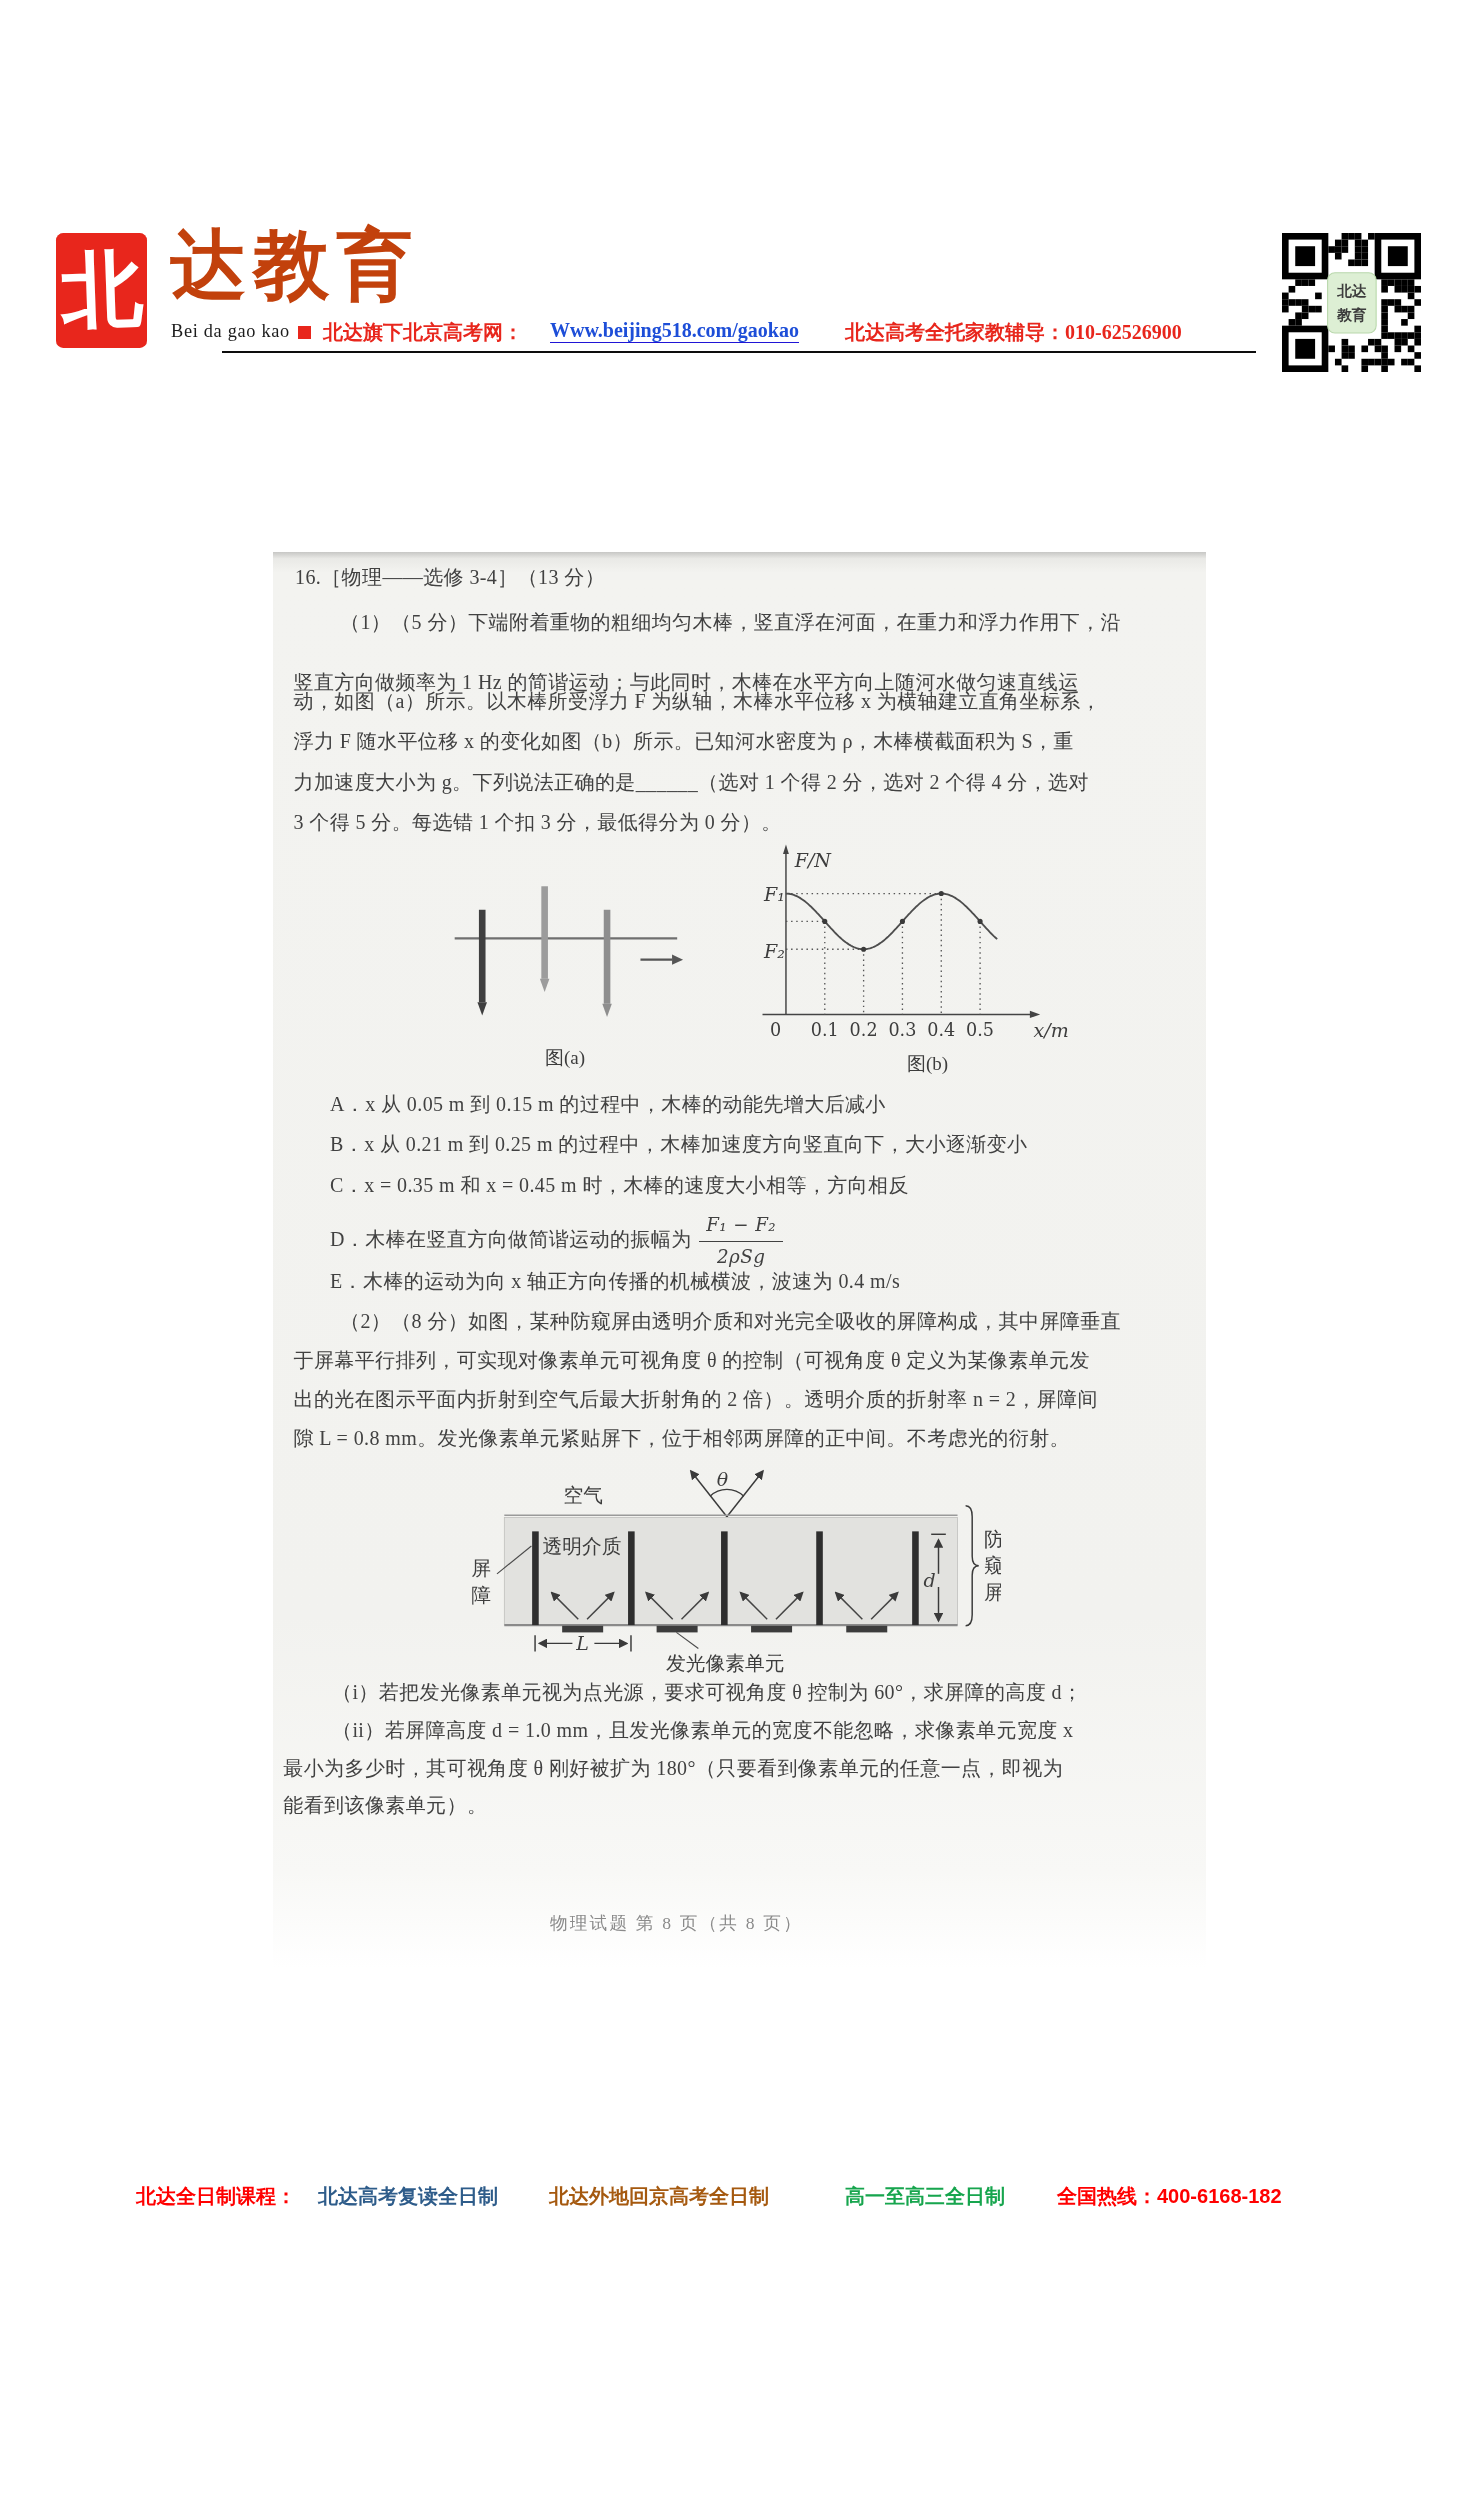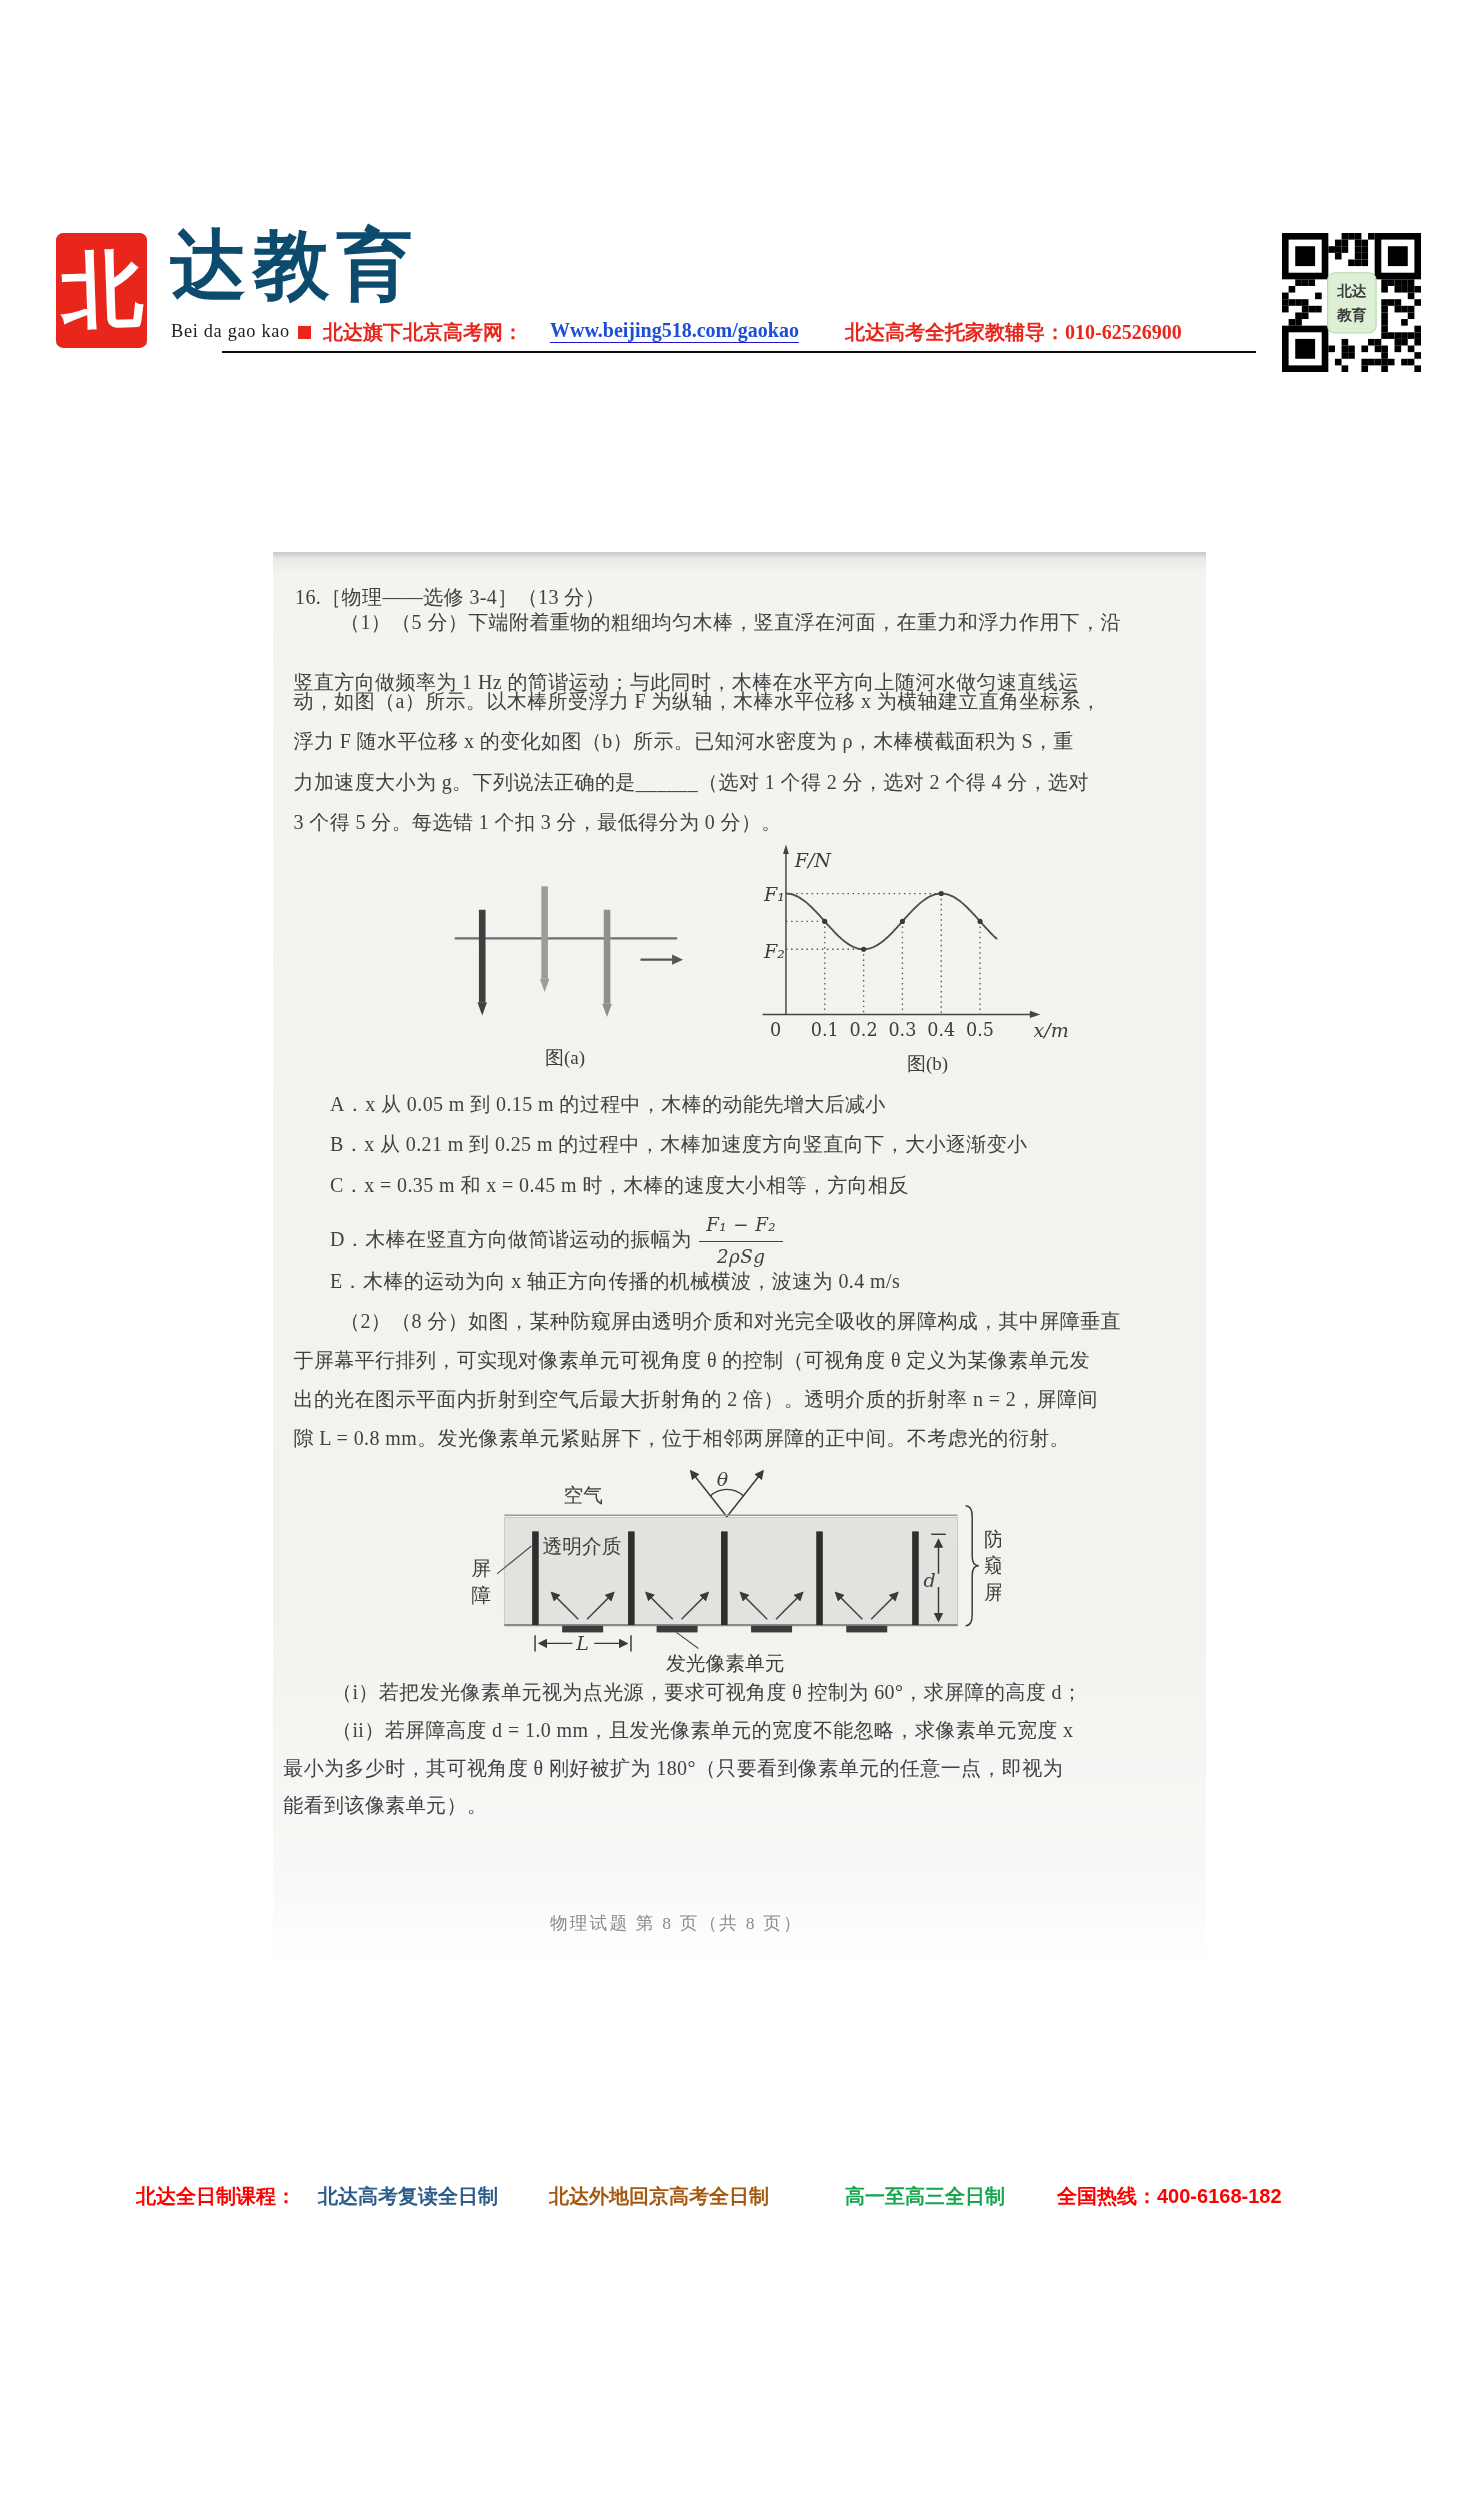--- a/index.html
+++ b/index.html
@@ -55,21 +55,21 @@
               font-family:"Liberation Sans","DejaVu Sans",sans-serif; }
 </style>
 </head>
 <body>
 
 <div id="page">
 
   <div class="stamp" style="background: rgb(232, 38, 28);">
     <span>北</span>
   </div>
-  <div class="brand" style="color: #0c4a6e;">达教育</div>
+  <div class="brand" style="color: #c2410c;">达教育</div>
   <div class="pinyin">Bei da gao kao</div>
   <div class="red-square" style="background: rgb(232, 38, 28);"></div>
   <div class="tagline" style="left: 323px; color: rgb(232, 38, 28);">北达旗下北京高考网：</div>
   <div class="tagline link" style="left: 550px; color: #1d4ed8;">Www.beijing518.com/gaokao</div>
   <div class="tagline" style="left: 845px; color: rgb(232, 38, 28);">北达高考全托家教辅导：010-62526900</div>
   <div class="hrule"></div>
 
   <svg id="qr" width="139" height="139" viewBox="0 0 189 189">
     <rect x="0" y="0" width="189" height="189" fill="#ffffff"></rect>
     <g id="qr-g">
@@ -181,21 +181,21 @@
         <rect x="9" y="135" width="45" height="45" fill="#fff"></rect>
         <rect x="18" y="144" width="27" height="27" fill="#000"></rect>
       </g>
     <rect x="62" y="54" width="66" height="82" rx="10" fill="#ddefd4" stroke="#b9d8ac" stroke-width="1.5"></rect>
     <text class="qr-label-txt" x="95" y="86" text-anchor="middle" fill="#d03a2a">北达</text>
     <text class="qr-label-txt" x="95" y="118" text-anchor="middle" fill="#d03a2a">教育</text>
   </svg>
 
   <div class="scan">
 
-    <div class="ln" style="left:22px; top:32px;">16.［物理——选修 3-4］（13 分）</div>
+    <div class="ln" style="left:22px; top:12px;">16.［物理——选修 3-4］（13 分）</div>
 
     <div class="ln" style="left:67px; top:57px;">（1）（5 分）下端附着重物的粗细均匀木棒，竖直浮在河面，在重力和浮力作用下，沿</div>
     <div class="ln" style="left:20.5px; top:97px;margin-top:20px;">竖直方向做频率为 1 Hz 的简谐运动；与此同时，木棒在水平方向上随河水做匀速直线运</div>
     <div class="ln" style="left:20.5px; top:136px;">动，如图（a）所示。以木棒所受浮力 F 为纵轴，木棒水平位移 x 为横轴建立直角坐标系，</div>
     <div class="ln" style="left:20.5px; top:176px;">浮力 F 随水平位移 x 的变化如图（b）所示。已知河水密度为 ρ，木棒横截面积为 S，重</div>
     <div class="ln" style="left:20.5px; top:217px;">力加速度大小为 g。下列说法正确的是______（选对 1 个得 2 分，选对 2 个得 4 分，选对</div>
     <div class="ln" style="left:20.5px; top:257px;">3 个得 5 分。每选错 1 个扣 3 分，最低得分为 0 分）。</div>
 
     <svg class="abs" style="left:167px; top:321px;" width="257" height="169" viewBox="0 0 350 230">
       <line x1="20" y1="89" x2="323" y2="89" stroke="#6f6f6f" stroke-width="3"></line>

